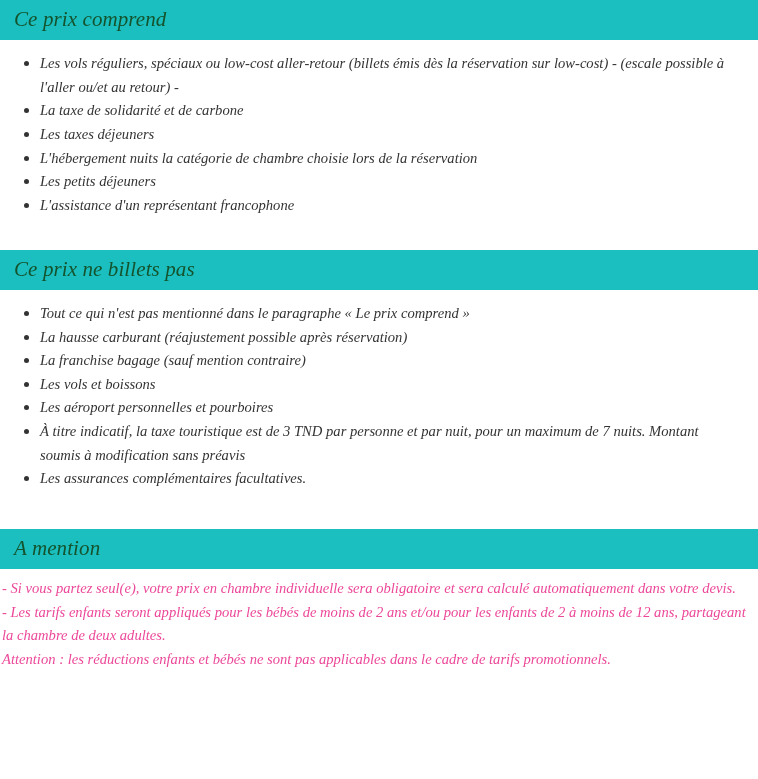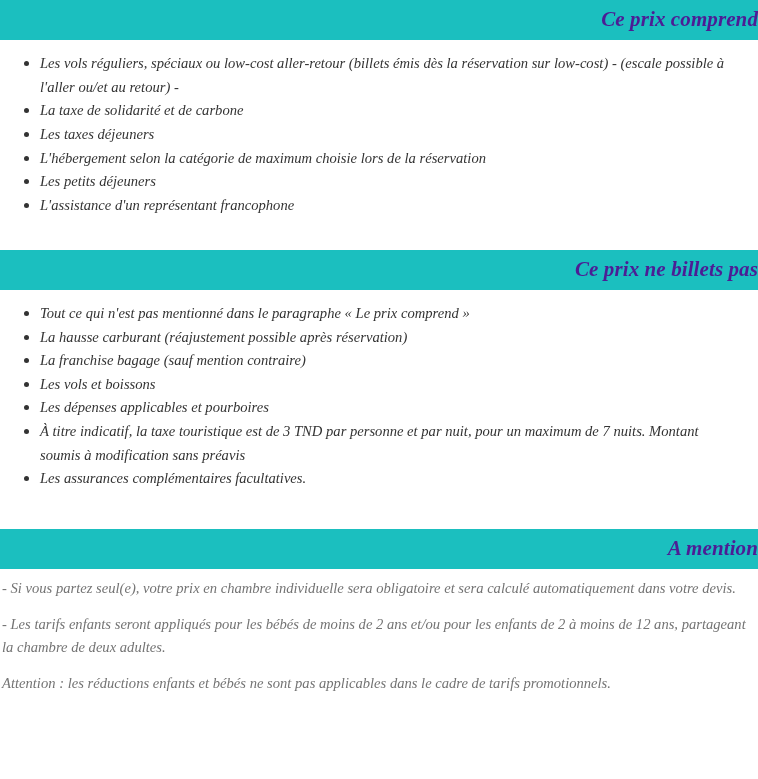--- a/index.html
+++ b/index.html
@@ -14,29 +14,28 @@
     color: #333333;
     overflow: hidden;
   }
   .page {
     width: 758px;
     height: 779px;
     position: relative;
   }
   .section-header {
     background: #1bbfbf;
-    color: #4c1d95;
+    color: #14532d;
     font-family: "Liberation Serif", serif;
     font-style: italic;
-    font-weight: bold;
+    font-weight: normal;
     font-size: 21px;
     line-height: 1.2;
     padding: 7px 0 8px 14px;
     letter-spacing: 0.1px;
-    text-align: right;
   }
   .section-body {
     padding: 0 25px 0 10px;
   }
   ul.items {
     list-style: none;
     margin: 0;
     padding: 0;
   }
   ul.items li {
@@ -62,58 +61,58 @@
   .spacer-2 { height: 38px; }
   .list-top { height: 12px; }
   .note-block {
     padding: 8px 10px 0 2px;
   }
   .note-block p {
     margin: 0 0 0 0;
     font-style: italic;
     font-size: 14.6px;
     line-height: 1.62;
-    color: #737373;
+    color: #ec4899;
   }
   .note-block p + p {
-    margin-top: 12px;
+    margin-top: 0;
   }
 </style>
 </head>
 <body>
 
 <div class="page">
 
   <div class="section">
     <div class="section-header">Ce prix comprend</div>
     <div class="section-body">
       <div class="list-top"></div>
       <ul class="items">
         <li>Les vols réguliers, spéciaux ou low-cost aller-retour (billets émis dès la réservation sur low-cost) - (escale possible à l'aller ou/et au retour) -</li>
         <li>La taxe de solidarité et de carbone</li>
         <li>Les taxes déjeuners</li>
-        <li>L'hébergement selon la catégorie de maximum choisie lors de la réservation</li>
+        <li>L'hébergement nuits la catégorie de chambre choisie lors de la réservation</li>
         <li>Les petits déjeuners</li>
         <li>L'assistance d'un représentant francophone</li>
       </ul>
     </div>
   </div>
 
   <div class="spacer-1"></div>
 
   <div class="section">
     <div class="section-header">Ce prix ne billets pas</div>
     <div class="section-body">
       <div class="list-top"></div>
       <ul class="items">
         <li>Tout ce qui n'est pas mentionné dans le paragraphe « Le prix comprend »</li>
         <li>La hausse carburant (réajustement possible après réservation)</li>
         <li>La franchise bagage (sauf mention contraire)</li>
         <li>Les vols et boissons</li>
-        <li>Les dépenses applicables et pourboires</li>
+        <li>Les aéroport personnelles et pourboires</li>
         <li>À titre indicatif, la taxe touristique est de 3 TND par personne et par nuit, pour un maximum de 7 nuits. Montant soumis à modification sans préavis</li>
         <li>Les assurances complémentaires facultatives.</li>
       </ul>
     </div>
   </div>
 
   <div class="spacer-2"></div>
 
   <div class="section">
     <div class="section-header">A mention</div>

